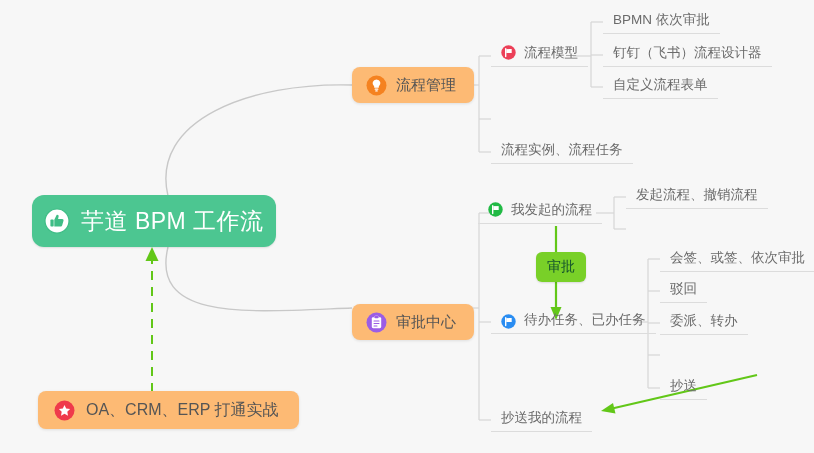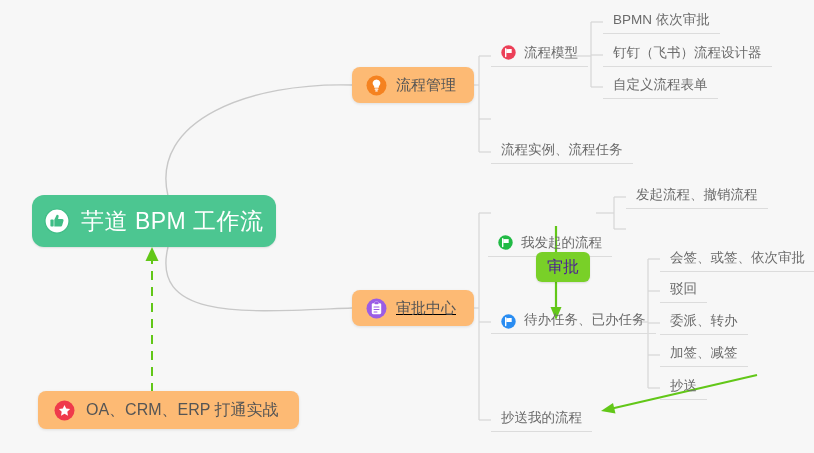--- a/index.html
+++ b/index.html
@@ -99,22 +99,22 @@
   
   .pill-node {
     background: #7ed321;
     background: #79d028;
     border-radius: 6px;
     height: 30px;
     padding: 0 11px;
     box-shadow: 0 1px 2px rgba(0,0,0,0.12);
   }
   .pill-label {
-    color: #4c1d95;
-    font-size: 16px;
+    color: #14532d;
+    font-size: 14px;
   }
 
   
   .icon-wrap {
     display: inline-flex;
     align-items: center;
     justify-content: center;
     flex: 0 0 auto;
   }
   .ic-root { width: 26px; height: 26px; }
@@ -227,36 +227,36 @@
     <span class="text-label">钉钉（飞书）流程设计器</span>
   </div>
   <div class="node text-node" style="left:603px; top:75px;">
     <span class="text-label">自定义流程表单</span>
   </div>
 
   <div class="node text-node" style="left:491px; top:140px;">
     <span class="text-label">流程实例、流程任务</span>
   </div>
 
-  <div class="node card-node" style="left:352px; top:290px;text-decoration:underline;">
+  <div class="node card-node" style="left:352px; top:304px;">
     <span class="icon-wrap ic-card">
       <svg viewBox="0 0 21 21" width="21" height="21">
         <circle cx="10.5" cy="10.5" r="10" fill="#9b5de5"></circle>
         <rect x="5.8" y="5.2" width="9.4" height="11.0" rx="1.4" fill="#ffffff"></rect>
         <rect x="8.4" y="3.7" width="4.2" height="2.6" rx="1.1" fill="#ffffff"></rect>
         <rect x="8.4" y="4.0" width="4.2" height="2.3" rx="1.0" fill="#9b5de5"></rect>
         <rect x="7.5" y="8.6" width="6.0" height="1.0" rx="0.5" fill="#9b5de5"></rect>
         <rect x="7.5" y="11.0" width="6.0" height="1.0" rx="0.5" fill="#9b5de5"></rect>
         <rect x="7.5" y="13.4" width="4.0" height="1.0" rx="0.5" fill="#9b5de5"></rect>
       </svg>
     </span>
     <span class="card-label">审批中心</span>
   </div>
 
-  <div class="node text-node" style="left:488px; top:200px;margin-top:33px;">
+  <div class="node text-node" style="left:478px; top:200px;">
     <span class="icon-wrap ic-sm">
       <svg viewBox="0 0 15 15" width="15" height="15">
         <circle cx="7.5" cy="7.5" r="7.2" fill="#21ba45"></circle>
         <path d="M4.7 3.7 v7.8" stroke="#ffffff" stroke-width="1.4" stroke-linecap="round"></path>
         <path d="M5.3 4.1 h5.4 v3.9 h-5.4 Z" fill="#ffffff"></path>
       </svg>
     </span>
     <span class="text-label">我发起的流程</span>
   </div>
 
@@ -281,23 +281,20 @@
 
   <div class="node text-node" style="left:660px; top:248px;">
     <span class="text-label">会签、或签、依次审批</span>
   </div>
   <div class="node text-node" style="left:660px; top:279px;">
     <span class="text-label">驳回</span>
   </div>
   <div class="node text-node" style="left:660px; top:311px;">
     <span class="text-label">委派、转办</span>
   </div>
-  <div class="node text-node" style="left:660px; top:343px;">
-    <span class="text-label">加签、减签</span>
-  </div>
   <div class="node text-node" style="left:660px; top:376px;">
     <span class="text-label">抄送</span>
   </div>
 
   <div class="node text-node" style="left:491px; top:408px;">
     <span class="text-label">抄送我的流程</span>
   </div>
 
   <div class="node card-node note-node" style="left:38px; top:391px;">
     <span class="icon-wrap ic-note">

